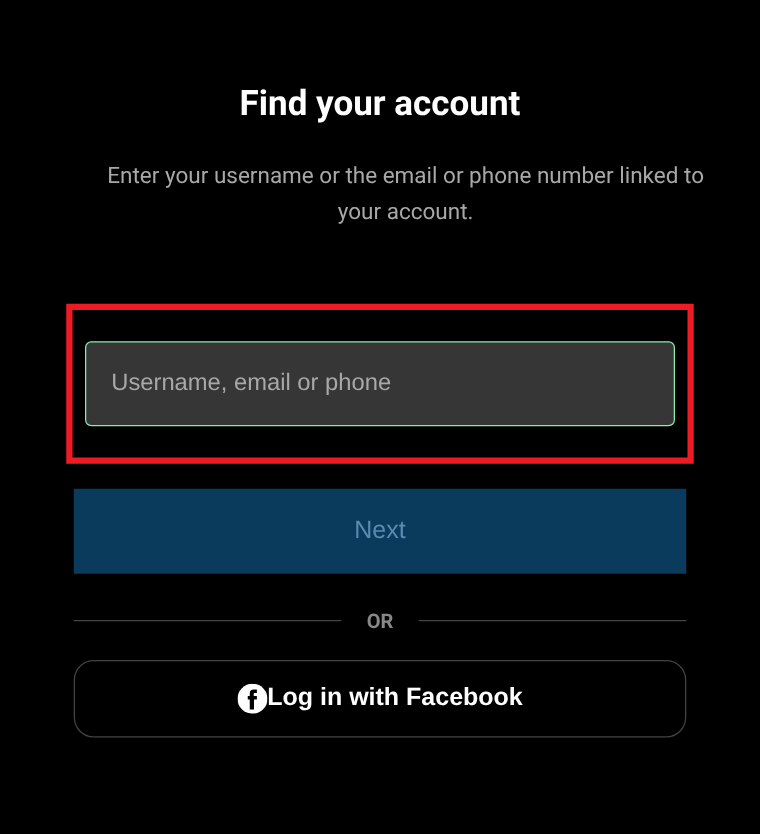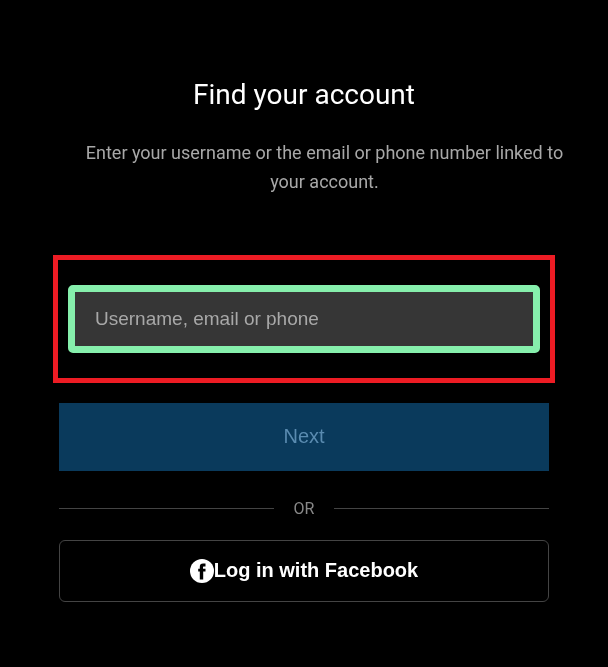--- a/index.html
+++ b/index.html
@@ -13,45 +13,44 @@
       background: #000000;
       font-family: -apple-system, BlinkMacSystemFont, "Segoe UI", Roboto, Helvetica, Arial, sans-serif;
       display: flex;
       flex-direction: column;
       align-items: center;
       padding-top: 66px;
     }
     .title {
       color: #ffffff;
       font-size: 28px;
-      font-weight: 400;
+      font-weight: 700;
       text-align: center;
       margin-bottom: 28px;
-      margin-top: 12px;
     }
     .subtitle {
       color: #a8a8a8;
       font-size: 18px;
       text-align: center;
       line-height: 1.6;
       margin-bottom: 58px;
       max-width: 480px;
       margin-left: 41px;
     }
     .highlight-box {
       border: 5px solid #ed1c24;
       padding: 25px 10px;
       margin-bottom: 20px;
       width: 502px;
     }
     .input-field {
       width: 100%;
       height: 68px;
       background: #363636;
-      border: 7px solid #86efac;
+      border: 1px solid #86efac;
       border-radius: 5px;
       padding: 0 20px;
       font-size: 19px;
       color: #ffffff;
       outline: none;
     }
     .input-field::placeholder {
       color: #a8a8a8;
     }
     .next-button {
@@ -75,29 +74,29 @@
       margin-bottom: 22px;
     }
     .divider-line {
       flex: 1;
       height: 1px;
       background: #444444;
     }
     .divider-text {
       color: #888888;
       font-size: 16px;
-      font-weight: 400;
+      font-weight: 700;
       padding: 0 20px;
     }
     .facebook-button {
       width: 490px;
       height: 62px;
       background: transparent;
       border: 1px solid #444444;
-      border-radius: 6px;
+      border-radius: 16px;
       color: #ffffff;
       font-size: 20px;
       font-weight: 700;
       cursor: pointer;
       display: flex;
       align-items: center;
       justify-content: center;
     }
     .fb-icon {
       width: 24px;

